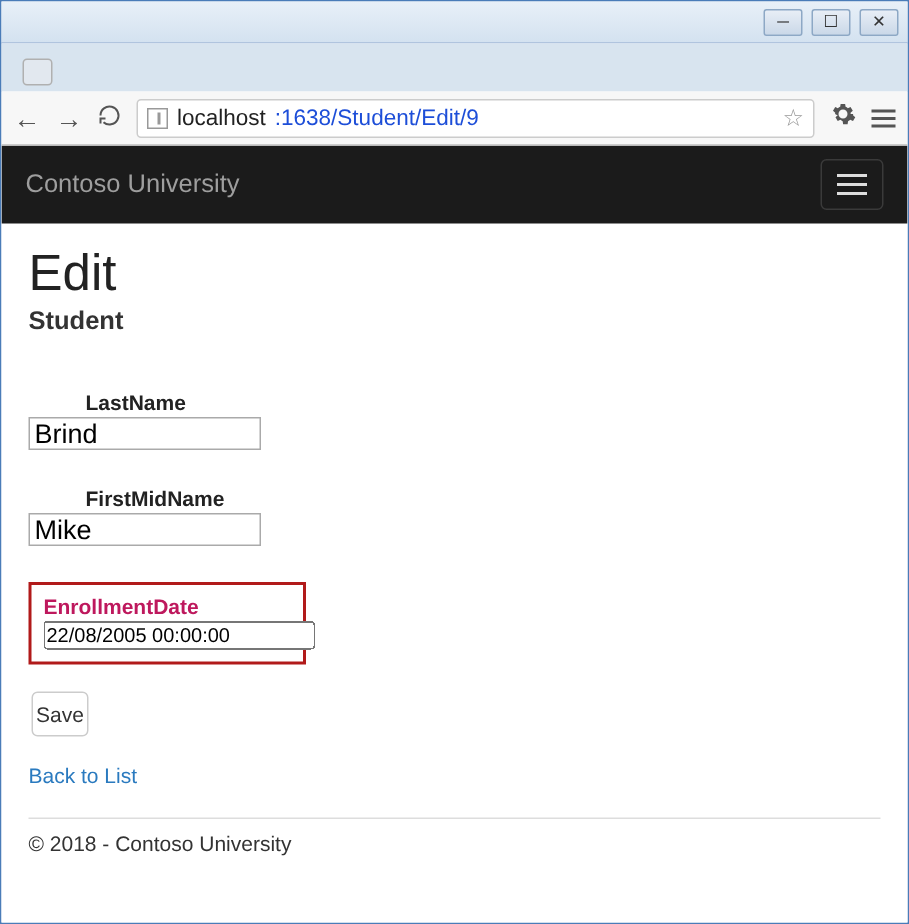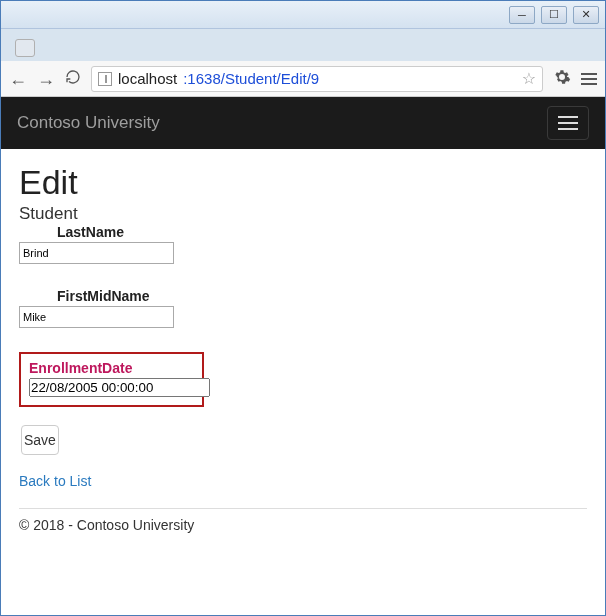--- a/index.html
+++ b/index.html
@@ -132,28 +132,28 @@
     margin-left: auto;
     width: 42px; height: 34px;
     border: 1px solid #3a3a3a;
     border-radius: 4px;
     display: flex; flex-direction: column;
     align-items: center; justify-content: center; gap: 4px;
   }
   .hamburger div { width: 20px; height: 2px; background: #ddd; }
   .content { padding: 14px 18px 10px; }
   h2.title { font-size: 34px; font-weight: 500; color: #222; margin-bottom: 2px; }
-  h4.sub { font-size: 17px; font-weight: 400; color: #333; }
+  h4.sub { font-size: 17px; font-weight: 700; color: #333; margin-bottom: 36px; }
   .field { margin-bottom: 24px; }
   .field label { display: block; font-size: 14px; font-weight: bold; color: #222; margin-bottom: 2px; padding-left: 38px; }
   .field input {
     border: 1px solid #aaa;
     height: 22px;
     padding: 1px 3px;
-    font-size: 11px;
+    font-size: 18px;
     font-family: Arial, sans-serif;
     width: 155px;
   }
   .highlighted {
     border: 2px solid #b11a1a;
     padding: 6px 8px 8px;
     width: 185px;
     margin-bottom: 14px;
   }
   .save-btn {

